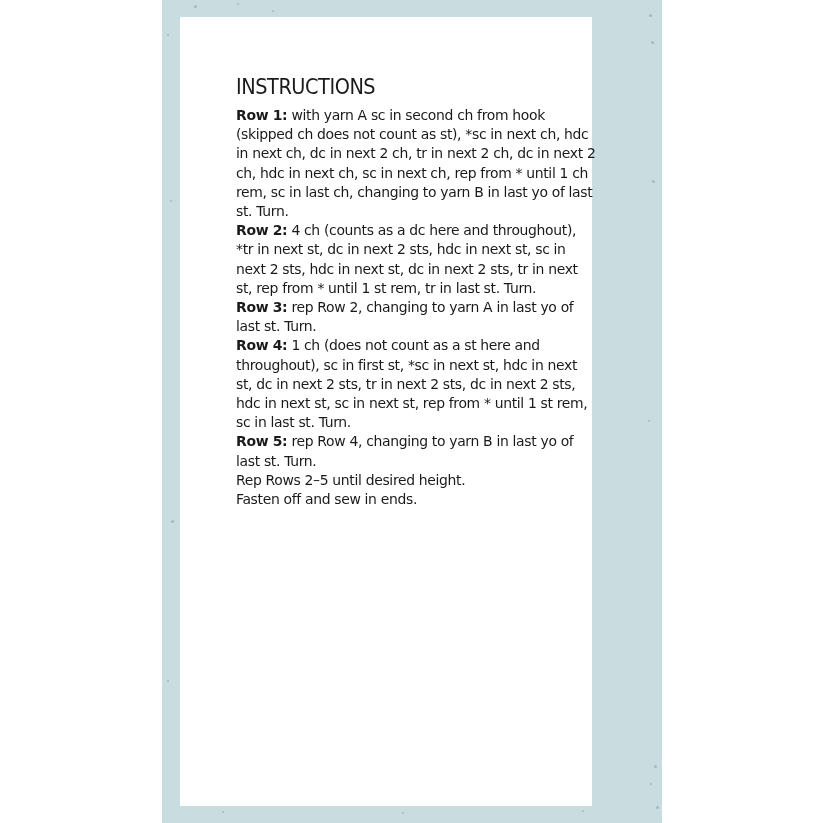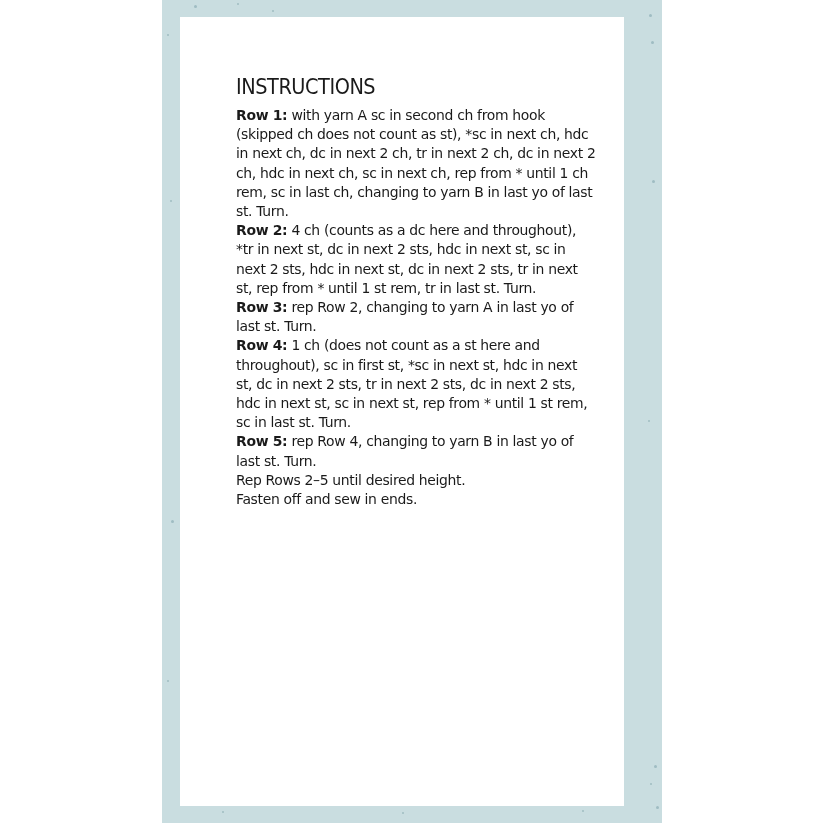--- a/index.html
+++ b/index.html
@@ -3,21 +3,21 @@
 <meta charset="utf-8">
 <style>
   html, body { margin: 0; padding: 0; background: #ffffff; }
   body { width: 823px; height: 823px; position: relative; overflow: hidden; }
   .card {
     position: absolute; left: 162px; top: 0; width: 500px; height: 823px;
     background: #c9dde0;
   }
   .speck { position: absolute; border-radius: 50%; background: #9fbcc2; }
   .page {
-    position: absolute; left: 18px; top: 17px; width: 444px; height: 789px;
+    position: absolute; left: 18px; top: 17px; width: 412px; height: 789px;
     background: #ffffff;
   }
   .content {
     position: absolute; left: 56px; top: 58px; width: 360px;
     font-family: "DejaVu Sans", sans-serif; color: #1a1a1a;
   }
   .title {
     font-size: 21px; font-weight: normal; margin: 0 0 6px 0; letter-spacing: -0.5px;
     transform: scaleX(0.92); transform-origin: left;
   }

